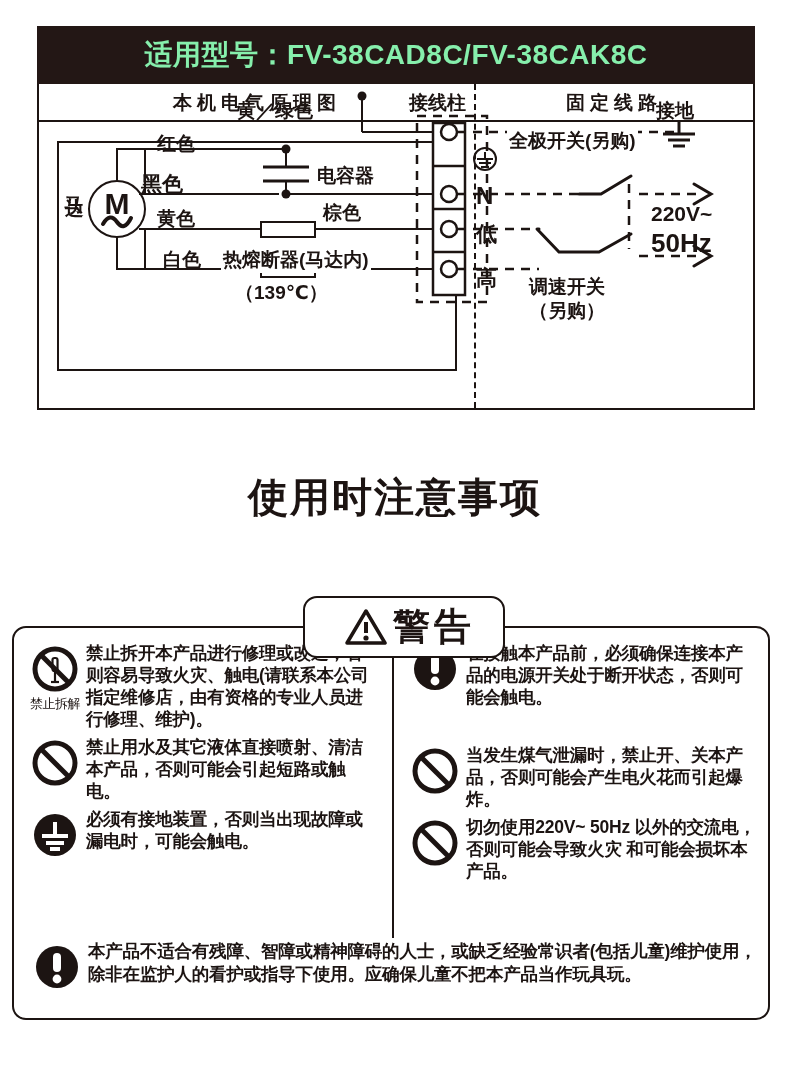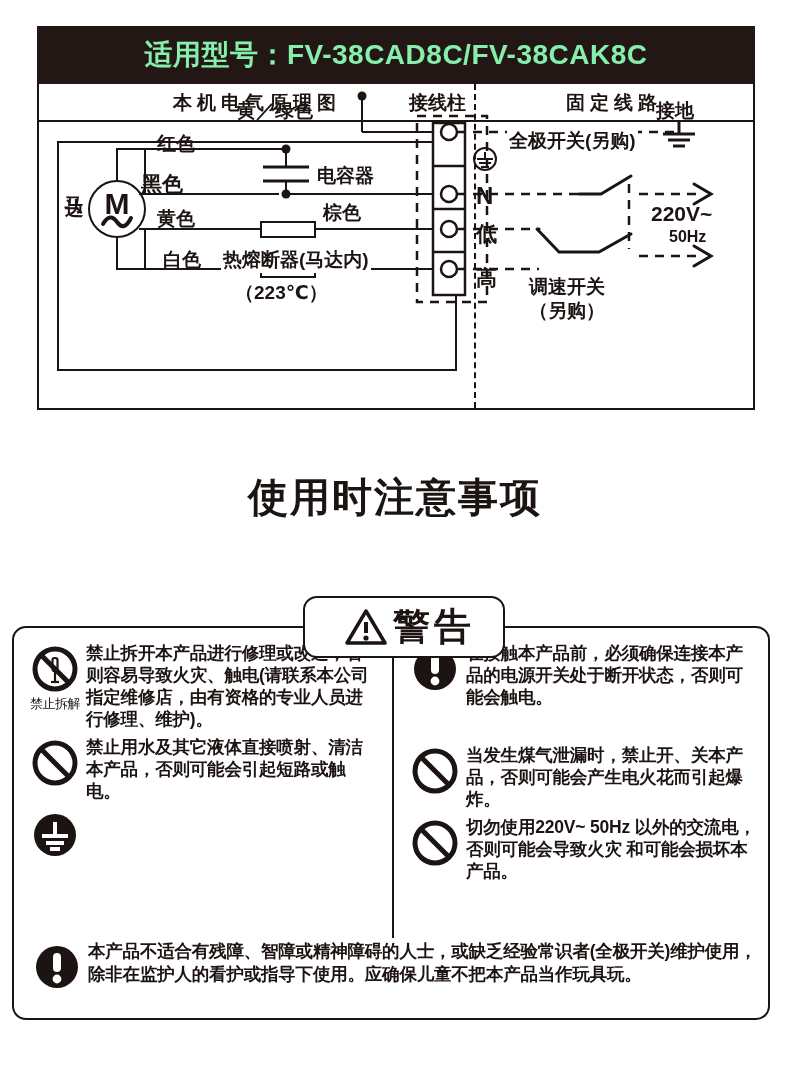--- a/index.html
+++ b/index.html
@@ -366,36 +366,36 @@
       <span style="position:absolute;left:118px;top:122px;font-size:19px;">黄色</span>
       <span style="position:absolute;left:124px;top:163px;font-size:19px;">白色</span>
 
       <span style="position:absolute;left:198px;top:14px;font-size:19px;">黄／绿色</span>
 
       <span style="position:absolute;left:276px;top:79px;font-size:19px;background:#fff;padding:0 2px;">电容器</span>
 
       <span style="position:absolute;left:282px;top:116px;font-size:19px;background:#fff;padding:0 2px;">棕色</span>
 
       <span style="position:absolute;left:182px;top:163px;font-size:19px;background:#fff;padding:0 2px;">热熔断器(马达内)</span>
-      <span style="position:absolute;left:196px;top:196px;font-size:19px;">（223℃）</span>
+      <span style="position:absolute;left:196px;top:196px;font-size:19px;">（139℃）</span>
 
       <span style="position:absolute;left:370px;top:6px;font-size:19px;">接线柱</span>
 
       <span style="position:absolute;left:437px;top:98px;font-size:24px;">N</span>
       <span style="position:absolute;left:437px;top:136px;font-size:21px;">低</span>
       <span style="position:absolute;left:437px;top:180px;font-size:21px;">高</span>
 
       <span style="position:absolute;left:617px;top:14px;font-size:19px;">接地</span>
       <span style="position:absolute;left:468px;top:44px;font-size:19px;background:#fff;padding:0 2px;">全极开关(另购)</span>
 
       <span style="position:absolute;left:490px;top:190px;font-size:19px;">调速开关</span>
       <span style="position:absolute;left:490px;top:214px;font-size:19px;">（另购）</span>
 
       <span style="position:absolute;left:612px;top:118px;font-size:21px;">220V~</span>
-      <span style="position:absolute;left:630px;top:144px;font-size:16px;">50Hz</span>
+      <span style="position:absolute;left:612px;top:144px;font-size:26px;">50Hz</span>
     </div>
 
   </div>
 </div>
 
 <div id="section-heading">使用时注意事项</div>
 
 <div id="warning-badge">
   <svg width="42" height="38" viewBox="0 0 42 38">
     <path d="M21 3 L40 35 L2 35 Z" fill="none" stroke="#1c1412" stroke-width="3.5" stroke-linejoin="round"></path>
@@ -436,20 +436,21 @@
     <div class="warn-item">
       <div class="warn-icon">
         <svg width="50" height="50" viewBox="0 0 50 50">
           <circle cx="25" cy="25" r="21" fill="#1c1412"></circle>
           <line x1="25" y1="12" x2="25" y2="26" stroke="#ffffff" stroke-width="4"></line>
           <line x1="12" y1="26" x2="38" y2="26" stroke="#ffffff" stroke-width="4"></line>
           <line x1="16" y1="33" x2="34" y2="33" stroke="#ffffff" stroke-width="4"></line>
           <line x1="20" y1="39" x2="30" y2="39" stroke="#ffffff" stroke-width="4"></line>
         </svg>
       </div>
+      <div class="warn-text">必须有接地装置，否则当出现故障或漏电时，可能会触电。</div>
     </div>
 
   </div>
 
   <div class="warn-col" id="warn-col-right">
 
     <div class="warn-item" style="margin-bottom:34px;">
       <div class="warn-icon">
         <svg width="50" height="50" viewBox="0 0 50 50">
           <circle cx="25" cy="25" r="21" fill="#1c1412"></circle>
@@ -483,16 +484,16 @@
   </div>
 
   <div id="warn-item-bottom">
     <div class="warn-icon">
       <svg width="50" height="50" viewBox="0 0 50 50">
         <circle cx="25" cy="25" r="21" fill="#1c1412"></circle>
         <rect x="21" y="11" width="8" height="19" rx="4" fill="#ffffff"></rect>
         <circle cx="25" cy="37" r="4.4" fill="#ffffff"></circle>
       </svg>
     </div>
-    <div class="warn-text">本产品不适合有残障、智障或精神障碍的人士，或缺乏经验常识者(全极开关)维护使用，除非在监护人的看护或指导下使用。应确保儿童不把本产品当作玩具玩。</div>
+    <div class="warn-text">本产品不适合有残障、智障或精神障碍的人士，或缺乏经验常识者(包括儿童)维护使用，除非在监护人的看护或指导下使用。应确保儿童不把本产品当作玩具玩。</div>
   </div>
 
 </div>
 
 </body></html>

